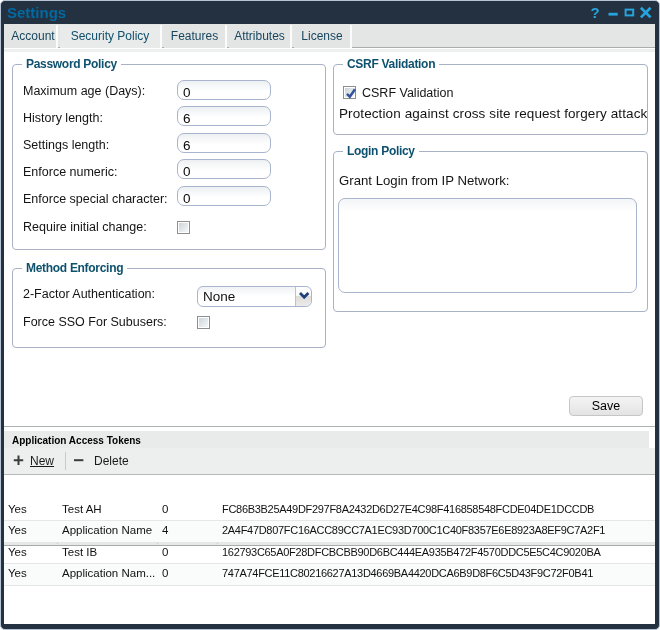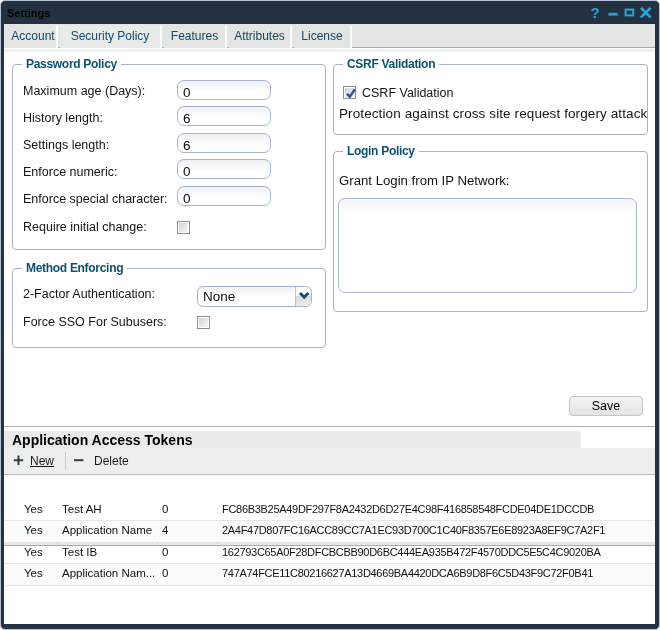--- a/index.html
+++ b/index.html
@@ -1,18 +1,18 @@
 <!DOCTYPE html>
 <html><head><meta charset="utf-8">
 <style>
 *{margin:0;padding:0;box-sizing:border-box;}
 html,body{width:660px;height:630px;background:#fff;font-family:"Liberation Sans",sans-serif;}
 #win{position:relative;width:660px;height:630px;background:#fff;}
 #outer{position:absolute;inset:0;border:1px solid #b7c4d6;border-radius:5px;background:#243140;}
-#title{position:absolute;left:7px;top:2px;height:22px;line-height:22px;font-size:11px;font-weight:bold;color:#000000;}
+#title{position:absolute;left:7px;top:2px;height:22px;line-height:22px;font-size:15px;font-weight:bold;color:#0369a1;}
 .ctl{position:absolute;top:0;height:22px;}
 #client{position:absolute;left:4px;top:24px;width:651px;height:600px;background:#fff;overflow:hidden;}
 
 #tabstrip{position:absolute;left:0;top:0;width:651px;height:24px;background:#e4e6e5;border-bottom:1px solid #a9adad;}
 #tabstrip2{position:absolute;left:0;top:25px;width:651px;height:3px;background:#eef0ef;}
 .tab{position:absolute;top:1px;height:23px;line-height:23px;text-align:center;font-size:12px;color:#17465e;background:#e3e5e4;border-right:2px solid #fbfbfb;}
 .tab.sel{font-weight:normal;color:#10506c;background:#e9ebea;}
 
 .fs{position:absolute;border:1px solid #a9b1c4;border-radius:4px;}
 .fs .lg{position:absolute;top:-8px;left:9px;background:#fff;padding:0 4px;font-size:12px;letter-spacing:-0.3px;font-weight:bold;color:#0d516e;white-space:nowrap;}
@@ -22,26 +22,26 @@
 .cb i{position:absolute;inset:1px;background:linear-gradient(135deg,#ccd4da,#f6f8f8);}
 
 #dd{position:absolute;left:193px;top:262px;width:115px;height:20.5px;border:1px solid #a9b4ce;border-radius:6px;background:linear-gradient(#f0f2f3,#ffffff 50%);font-size:13.5px;color:#111;line-height:20px;padding-left:5px;}
 #ddbtn{position:absolute;right:0;top:0;width:16px;height:18.5px;border-left:1px solid #b9c2d4;border-radius:0 6px 6px 0;background:linear-gradient(180deg,#fefefe 0%,#f8f8f7 45%,#dedcd9 48%,#ecebe9 100%);}
 
 #ta{position:absolute;left:334px;top:174px;width:299px;height:95px;border:1px solid #aab5ce;border-radius:7px;background:linear-gradient(#f3f5f6,#ffffff 14%);}
 
 #save{position:absolute;left:565px;top:372px;width:74px;height:20px;border:1px solid #c6c6c6;border-radius:4px;background:linear-gradient(#f4f4f4,#e3e3e3);text-align:center;font-size:12.5px;color:#000;line-height:19px;}
 
 #panel{position:absolute;left:0;top:402px;width:651px;height:198px;border-top:1px solid #aeb2b2;background:#fff;}
-#phead{position:absolute;left:0;top:4px;width:577px;height:21px;background:#e9ebea;border-bottom:1px solid #c9cbcb;font-size:14px;font-weight:bold;color:#000;line-height:19px;padding-left:8px;}
+#phead{position:absolute;left:0;top:4px;width:645px;height:21px;background:#e9ebea;border-bottom:1px solid #c9cbcb;font-size:10px;font-weight:bold;color:#000;line-height:19px;padding-left:8px;}
 #ptool{position:absolute;left:0;top:21px;width:651px;height:27px;background:#edefee;border-bottom:1px solid #b6b9bb;font-size:12px;color:#1a1a1a;}
 #thead{position:absolute;left:0;top:48px;width:651px;height:24px;background:linear-gradient(#f8f9f9,#e6e8e8);border-bottom:1px solid #a8abad;font-size:12px;color:#111;margin-top:47px;}
 .th{position:absolute;top:0;height:22px;line-height:20px;border-right:1px solid #c7cacb;padding-left:4px;}
 .row{position:absolute;left:0;width:651px;height:21.5px;border-bottom:1px solid #e5e7e7;font-size:11.5px;color:#111;line-height:18px;}
-.c0{position:absolute;left:4px;top:0;margin-left:16px;}
+.c0{position:absolute;left:4px;top:0;}
 .c1{position:absolute;left:58px;top:0;}
 .c2{position:absolute;left:158px;top:0;}
 .c3{position:absolute;left:218px;top:0;font-size:11px;letter-spacing:-0.3px;}
 </style></head>
 <body>
 <div id="win">
  <div id="outer"></div>
  <div id="title">Settings</div>
 
  <svg class="ctl" style="left:586px;width:70px;" width="70" height="22" viewBox="0 0 70 22">

